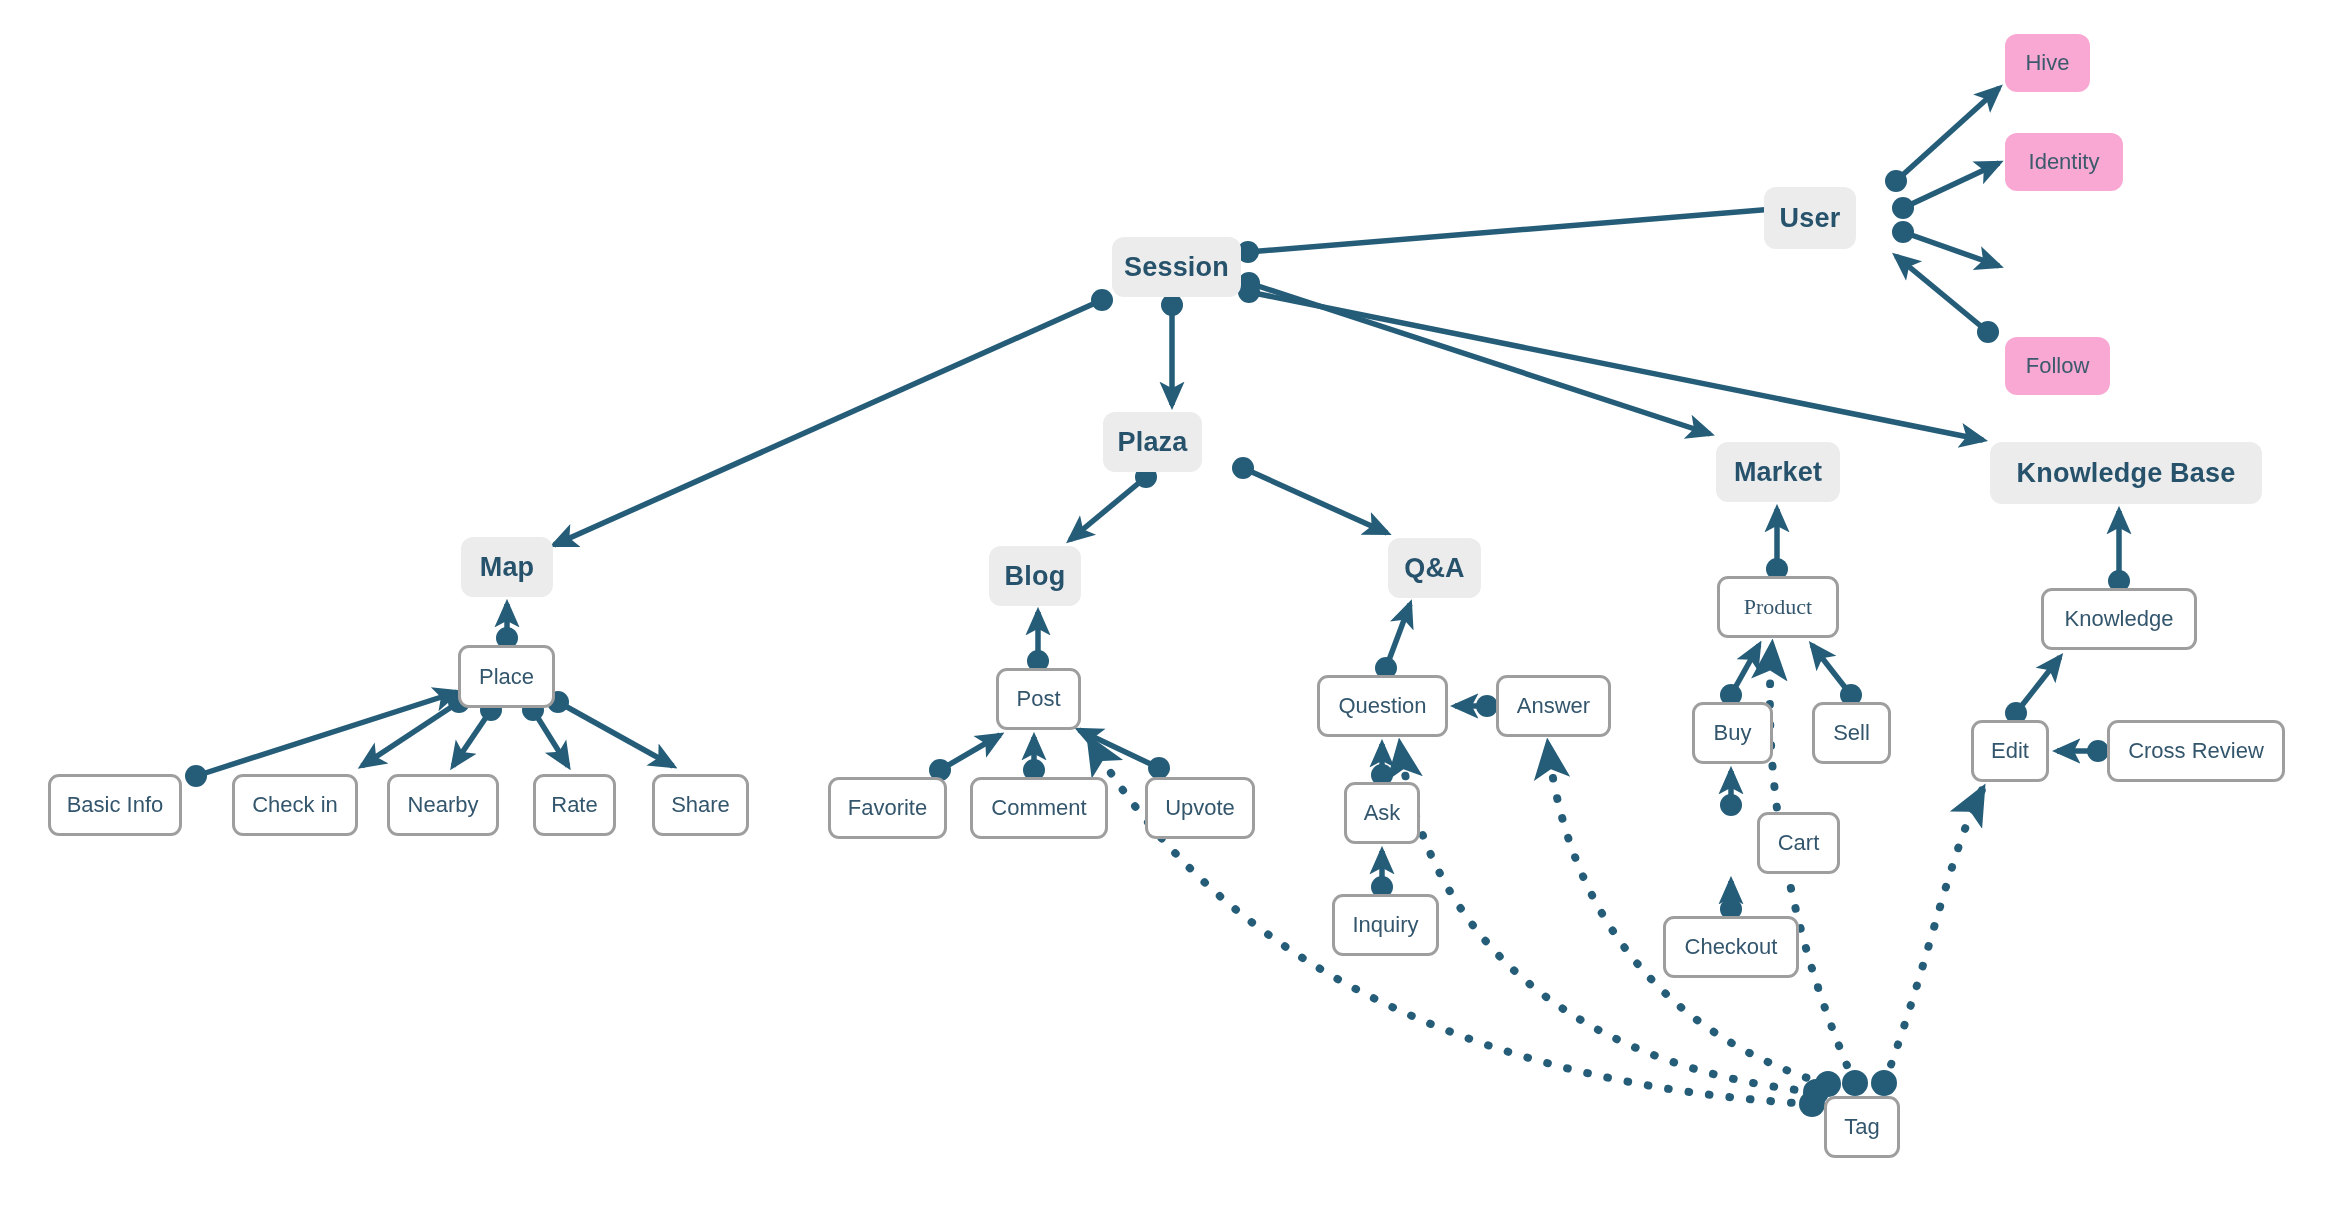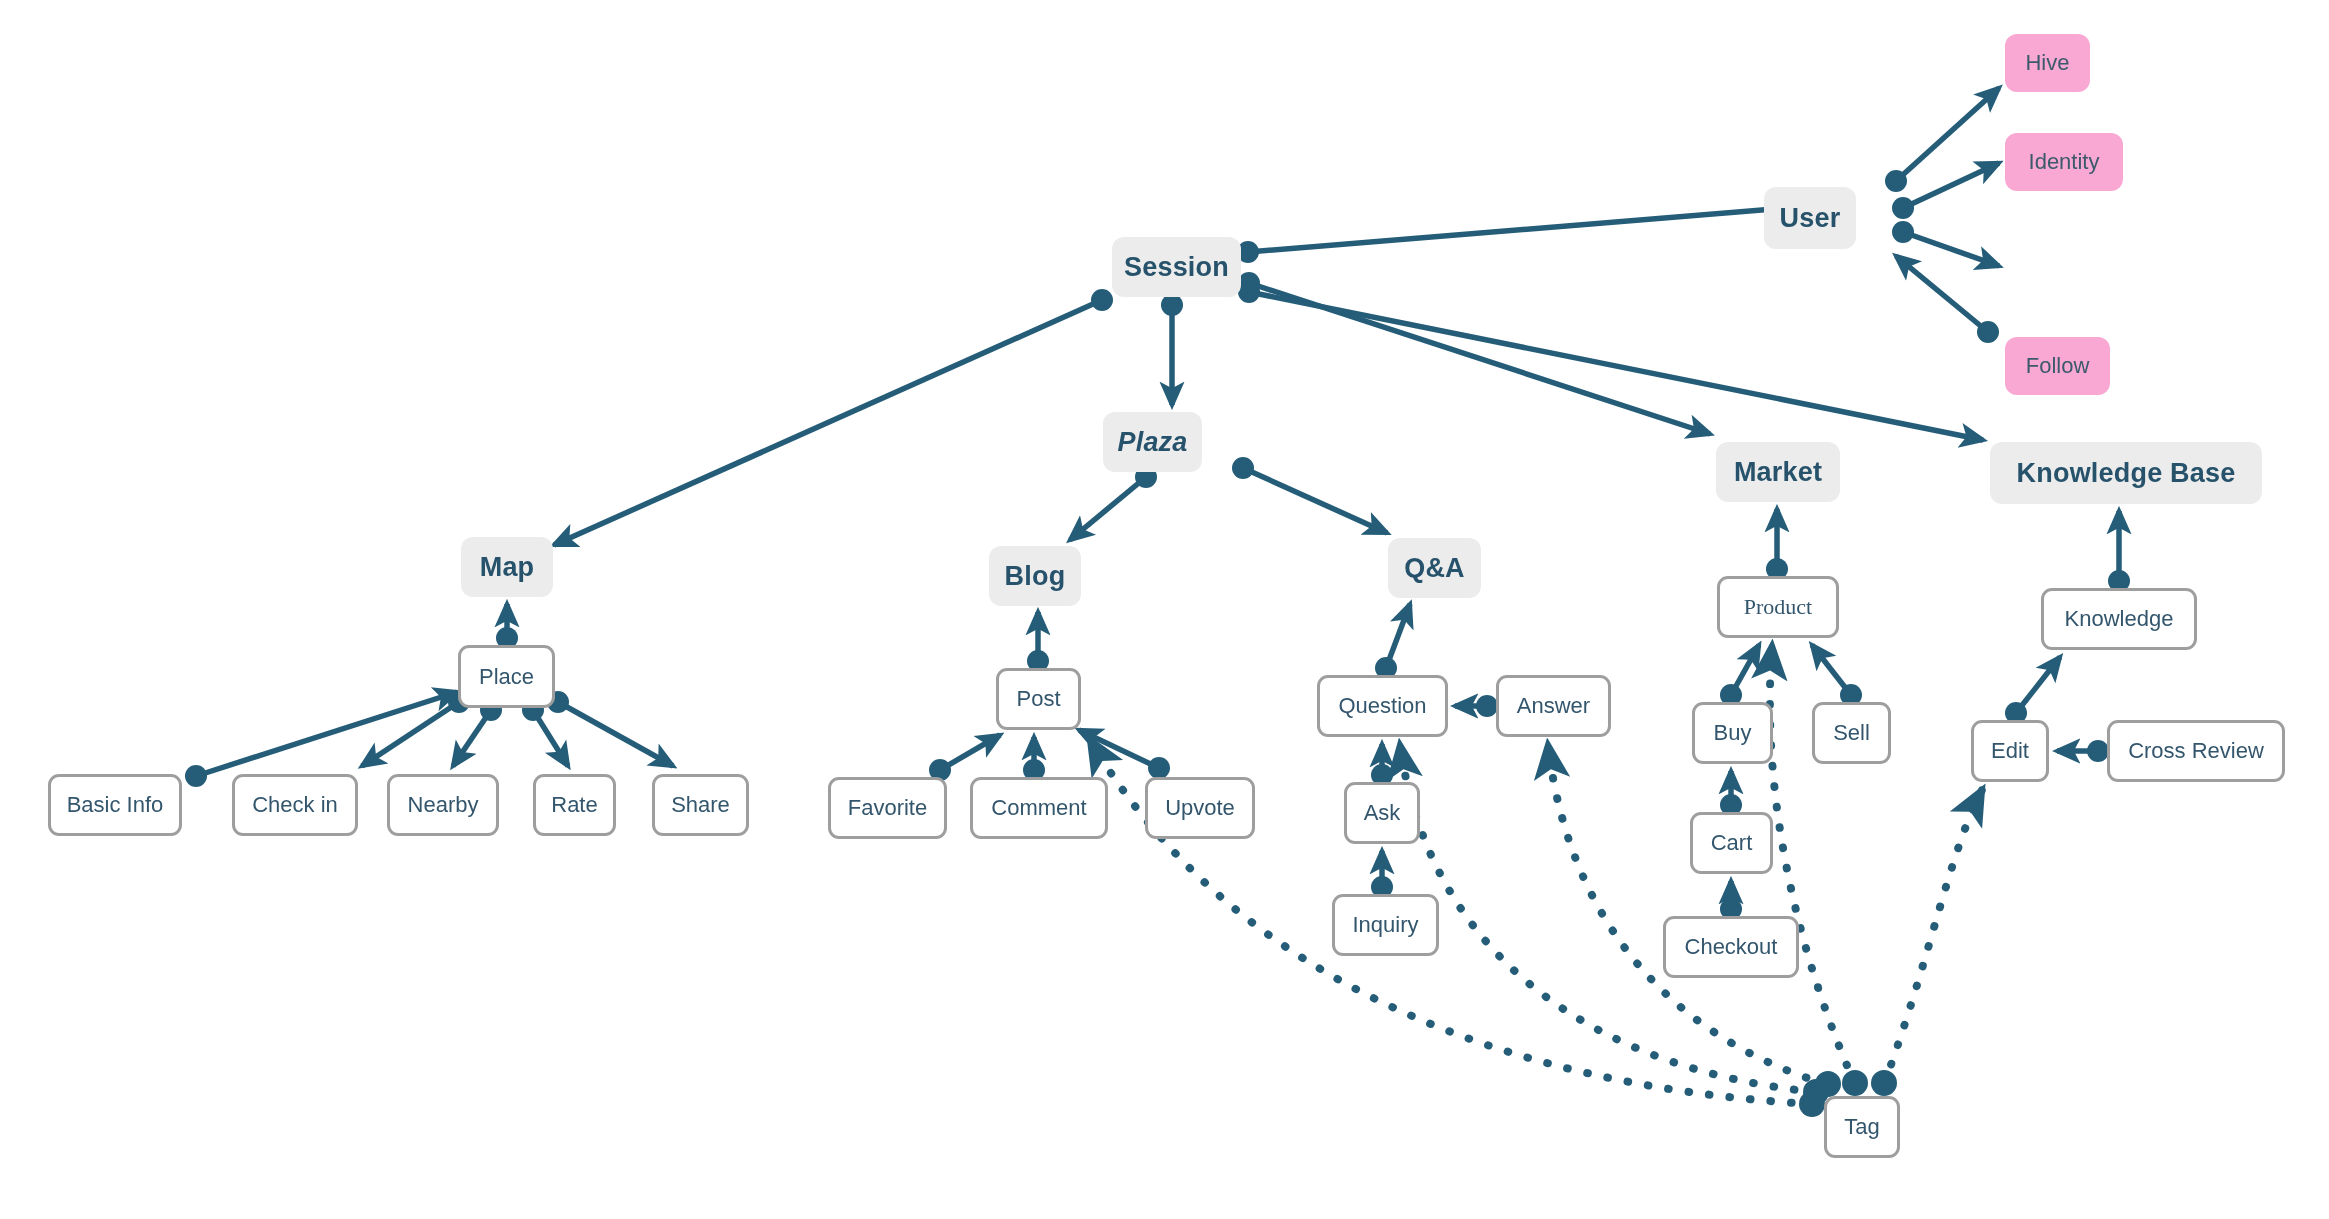--- a/index.html
+++ b/index.html
@@ -234,21 +234,21 @@
   <div class="node leaf" style="left:387px; top:774px; width:112px; height:62px;">
     <span>Nearby</span>
   </div>
   <div class="node leaf" style="left:533px; top:774px; width:83px; height:62px;">
     <span>Rate</span>
   </div>
   <div class="node leaf" style="left:652px; top:774px; width:97px; height:62px;">
     <span>Share</span>
   </div>
 
-  <div class="node group" style="left:1103px; top:412px; width:99px; height:60px;font-style:italic;">
+  <div class="node group" style="left:1103px; top:412px; width:99px; height:60px;">
     <span>Plaza</span>
   </div>
   <div class="node group" style="left:989px; top:546px; width:92px; height:60px;">
     <span>Blog</span>
   </div>
   <div class="node leaf" style="left:996px; top:668px; width:85px; height:62px;">
     <span>Post</span>
   </div>
   <div class="node leaf" style="left:828px; top:777px; width:119px; height:62px;">
     <span>Favorite</span>
@@ -281,21 +281,21 @@
   </div>
   <div class="node leaf" style="left:1717px; top:576px; width:122px; height:62px;font-family:Liberation Serif, serif;">
     <span>Product</span>
   </div>
   <div class="node leaf" style="left:1692px; top:702px; width:81px; height:62px;">
     <span>Buy</span>
   </div>
   <div class="node leaf" style="left:1812px; top:702px; width:79px; height:62px;">
     <span>Sell</span>
   </div>
-  <div class="node leaf" style="left:1690px; top:812px; width:83px; height:62px;">
+  <div class="node leaf" style="left:1757px; top:812px; width:83px; height:62px;">
     <span>Cart</span>
   </div>
   <div class="node leaf" style="left:1663px; top:916px; width:136px; height:62px;">
     <span>Checkout</span>
   </div>
 
   <div class="node group" style="left:1990px; top:442px; width:272px; height:62px;">
     <span>Knowledge Base</span>
   </div>
   <div class="node leaf" style="left:2041px; top:588px; width:156px; height:62px;">

